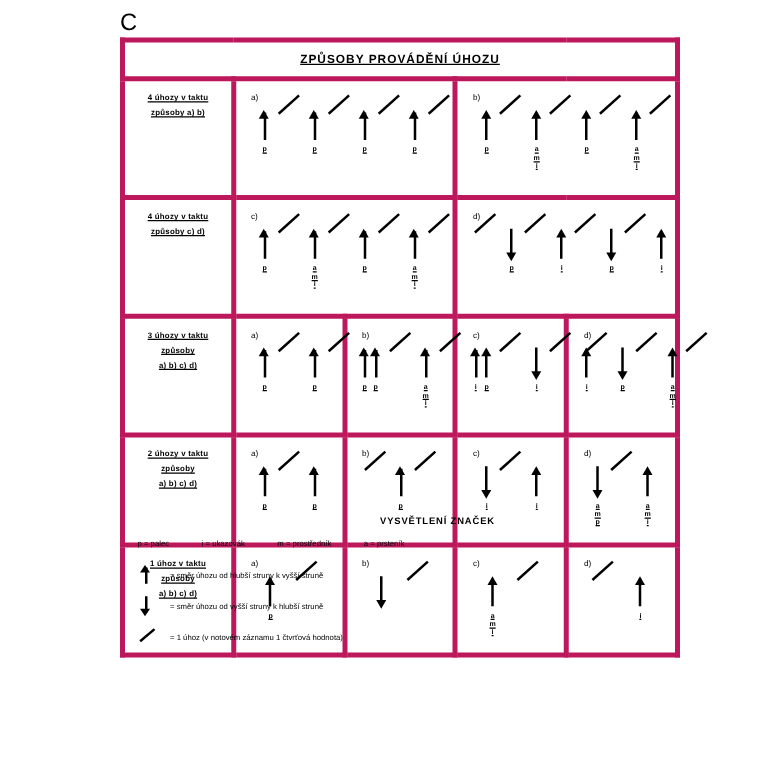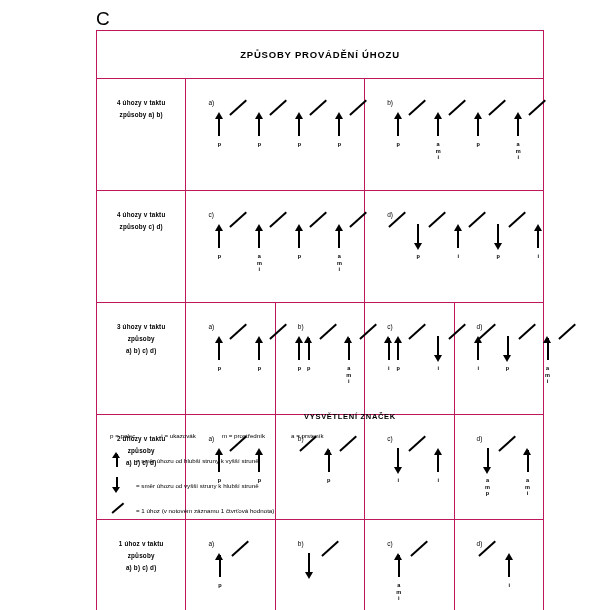--- a/index.html
+++ b/index.html
@@ -24,23 +24,24 @@
     position:absolute;
     left:96px;top:30px;
     width:448px;
   }
   table.main{
     border-collapse:collapse;
     width:448px;
     table-layout:fixed;
   }
   table.main td{
-    border:1px solid #be185d;
+    border:4px solid #be185d;
     vertical-align:top;
-    padding:18px;
+    padding:8px;
+    text-decoration:underline;
   }
   .title-cell{
     text-align:center;
     font-size:9.5px;
     font-weight:bold;
     letter-spacing:.8px;
     padding:7px 0 7px 0;
     border:1px solid #000;
   }
 

